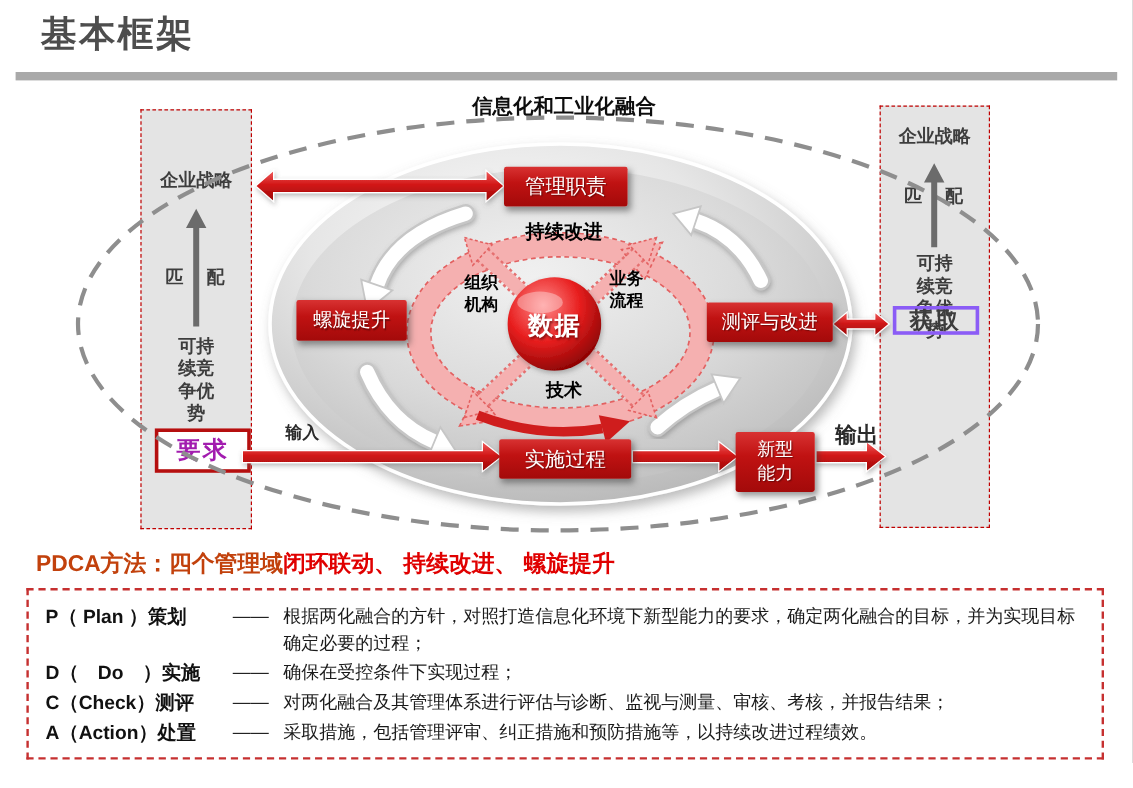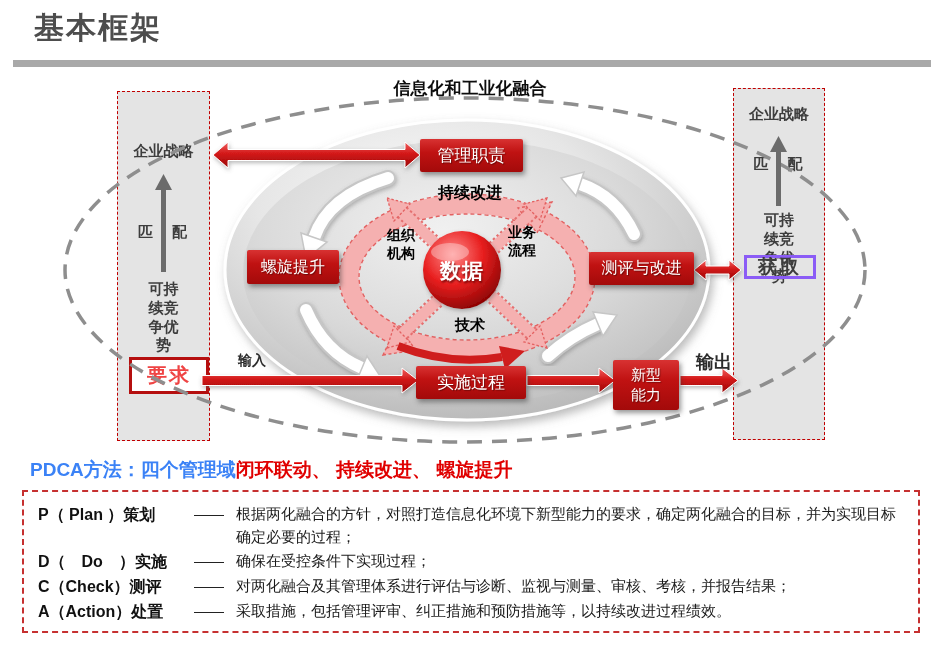--- a/index.html
+++ b/index.html
@@ -12,21 +12,21 @@
   .diagram-title { position: absolute; left: 330px; top: 77px; width: 280px; text-align: center; font-size: 17px; font-weight: bold; color: #0d0d0d; z-index: 3; }
 
   .panel { position: absolute; background: #e4e4e4; border: 1px dashed #c00000; z-index: 1; }
   .panel-left  { left: 117px; top: 91px;  width: 93px; height: 350px; }
   .panel-right { left: 733px; top: 88px;  width: 92px; height: 352px; }
   .ptext { position: absolute; left: 0; width: 100%; text-align: center; font-weight: bold; color: #3d3d3d; font-size: 15px; line-height: 1.25; }
   .adv { padding: 0 30px; }
 
   .req-box { position: absolute; left: 11px; top: 265px; width: 80px; height: 37px; background: #ffffff;
              border: 3px solid #b50f0f; display: flex; align-items: center; justify-content: center;
-             font-size: 20px; font-weight: bold; color: #ef4444; letter-spacing: 2px; }
+             font-size: 20px; font-weight: bold; color: #a21caf; letter-spacing: 2px; }
   .acq-box { position: absolute; left: 10px; top: 166px; width: 72px; height: 24px;
              border: 3px solid #8b5cf6; display: flex; align-items: center; justify-content: center;
              font-size: 19px; font-weight: bold; color: #3d3d3d; letter-spacing: 3px; }
 
   .overlay { position: absolute; left: 0; top: 0; z-index: 2; pointer-events: none; }
 
   .redbox { position: absolute; z-index: 3; display: flex; align-items: center; justify-content: center;
             background: linear-gradient(180deg, #d83232 0%, #c01212 40%, #a30a0a 100%);
             color: #ffffff; font-weight: normal; border-radius: 2px;
             box-shadow: 2px 3px 5px rgba(50,50,50,0.5); text-shadow: 1px 1px 1px rgba(0,0,0,0.4); }
@@ -40,21 +40,21 @@
   .dlabel { position: absolute; z-index: 3; font-weight: bold; color: #000000; text-align: center; }
   .l-improve   { left: 417px; top: 183px; width: 106px; font-size: 16px; }
   .l-org       { left: 382px; top: 226px; width: 38px;  font-size: 14px; line-height: 1.3; }
   .l-proc      { left: 503px; top: 223px; width: 38px;  font-size: 14px; line-height: 1.3; }
   .l-tech      { left: 440px; top: 316px; width: 60px;  font-size: 15px; }
   .l-sphere    { left: 422px; top: 257px; width: 80px;  font-size: 21px; color: #ffffff; text-shadow: 1px 2px 2px rgba(90,0,0,0.7); letter-spacing: 1px; }
   .l-input     { left: 222px; top: 352px; width: 60px;  font-size: 14px; color: #2b2b2b; }
   .l-output    { left: 684px; top: 350px; width: 60px;  font-size: 18px; color: #2b2b2b; }
 
   .pdca-heading { position: absolute; left: 30px; top: 457px; font-size: 19px; font-weight: bold; z-index: 3; }
-  .pdca-heading .hb { color: #3b82f6; }
+  .pdca-heading .hb { color: #c2410c; }
   .pdca-heading .hr { color: #e00000; }
 
   .pdca-box { position: absolute; left: 22px; top: 490px; width: 898px; height: 143px;
               border: 2px dashed #c63030; padding: 9px 14px; z-index: 3; background: #ffffff; }
   .pdca-row { display: flex; align-items: flex-start; margin: 2px 0; }
   .pdca-term { flex: 0 0 156px; font-size: 16px; font-weight: bold; color: #111111; white-space: pre; line-height: 1.45; }
   .pdca-dash { flex: 0 0 42px; font-size: 15px; color: #222222; line-height: 1.5; }
   .pdca-desc { flex: 1; font-size: 15px; color: #1a1a1a; line-height: 1.5; }
 </style>
 </head>

